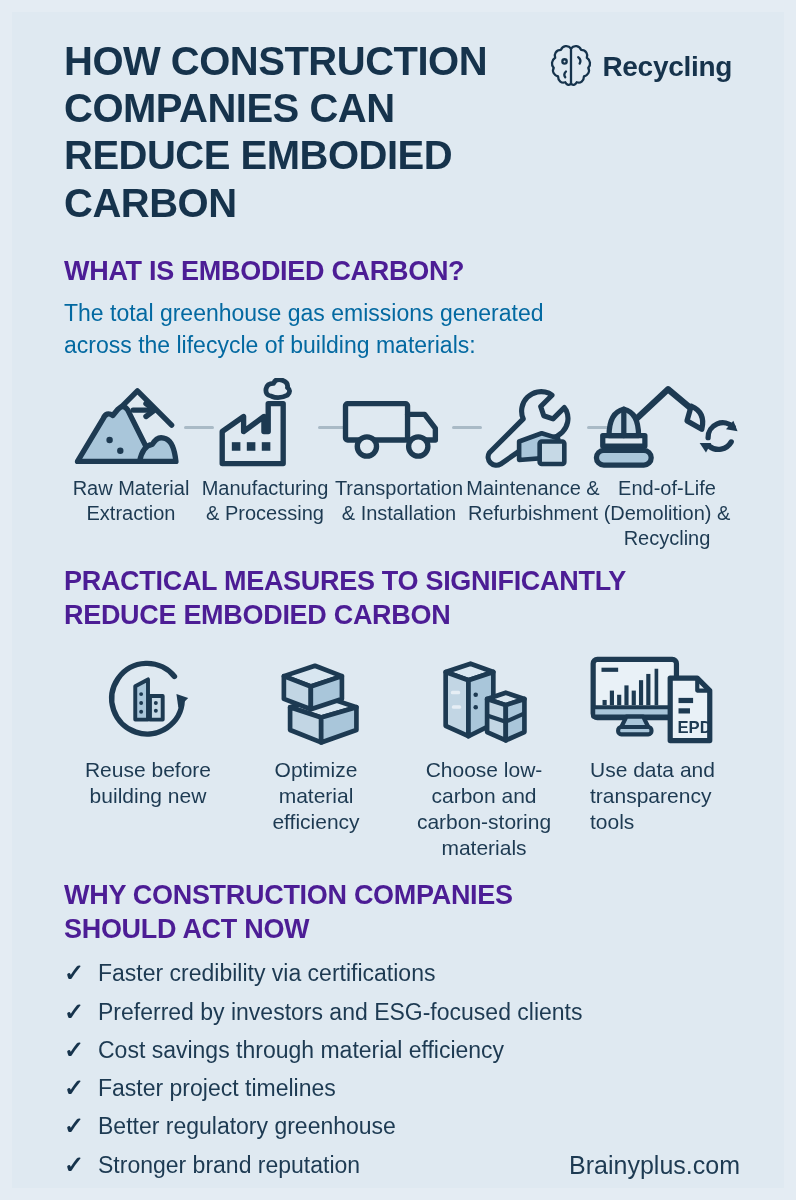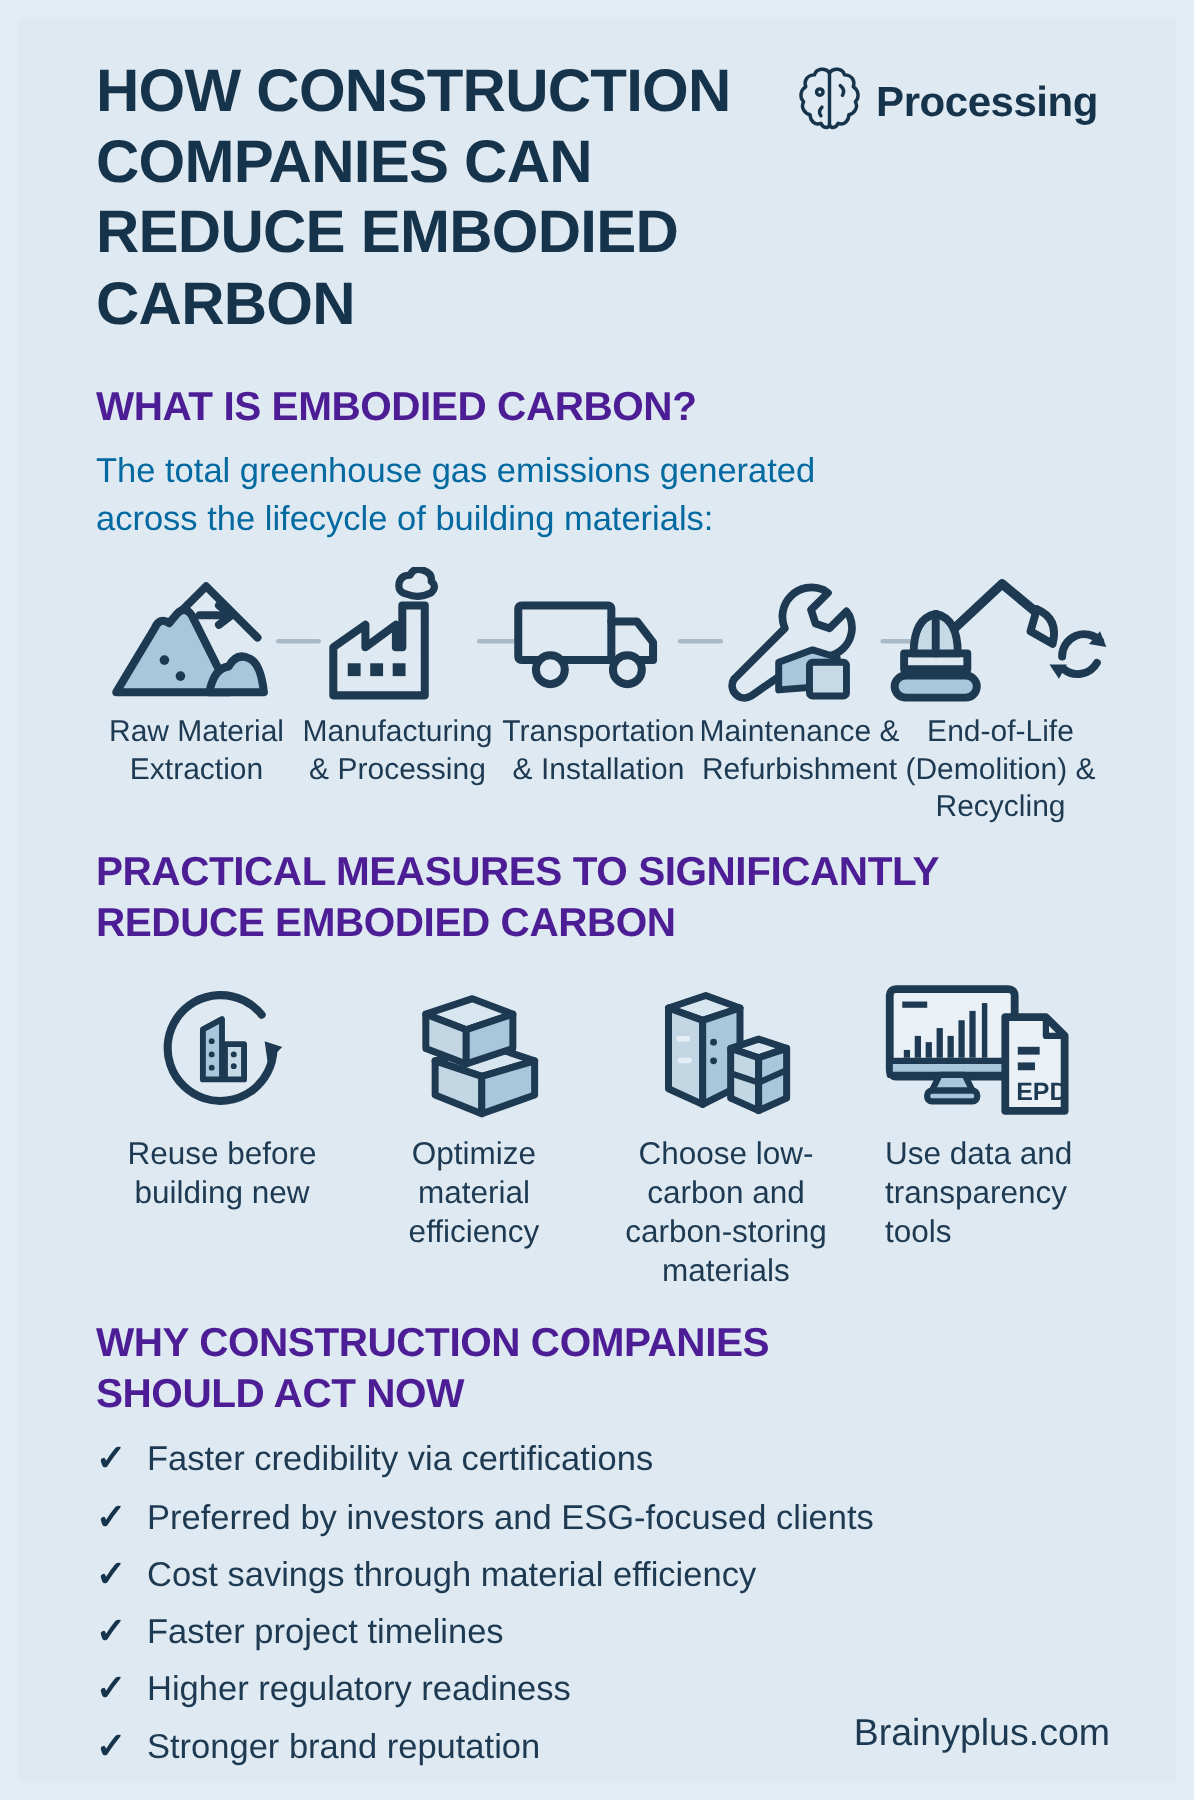--- a/index.html
+++ b/index.html
@@ -40,21 +40,21 @@
   .measure-cell { width:168px; flex:0 0 168px; display:flex; justify-content:center; align-items:flex-end; height:100px;text-align:right; }
   .measure-labels { display:flex; margin-top:8px; }
   .measure-label { width:168px; flex:0 0 168px; text-align:center; font-size:21px; line-height:1.24; color:#1d3a52; padding:0 6px; }
   .measure-label.left { text-align:left; padding-left:22px; }
   
   .s3 h2 { margin-top:18px; max-width:480px; }
   .checklist { margin-top:12px; list-style:none; }
   .check-item { display:flex; align-items:baseline; gap:12px; margin-bottom:9px; font-size:23px; line-height:1.22; color:#1d3a52; }
   .check-glyph { font-size:24px; font-weight:bold; color:#16334c; width:22px; flex:0 0 22px; }
   
-  .footer { position:absolute; right:56px; bottom:30px; font-size:25px; color:#1d3a52; }
+  .footer { position:absolute; right:56px; bottom:20px; font-size:25px; color:#1d3a52; }
 </style>
 </head>
 <body>
 
 <div class="page">
 
   <div class="header">
     <h1>HOW CONSTRUCTION COMPANIES CAN REDUCE EMBODIED CARBON</h1>
     <div class="brand">
       <span>
@@ -62,21 +62,21 @@
           <g stroke="#16334c" stroke-width="3.2" stroke-linecap="round" stroke-linejoin="round">
             <path d="M32 9 C28 4 20 5 18 11 C11 11 8 17 10 22 C5 25 4 32 8 36 C5 41 9 47 14 48 C14 54 19 58 24 56 C26 60 30 61 32 58"></path>
             <path d="M32 9 C36 4 44 5 46 11 C53 11 56 17 54 22 C59 25 60 32 56 36 C59 41 55 47 50 48 C50 54 45 58 40 56 C38 60 34 61 32 58"></path>
             <path d="M32 9 V58"></path>
             <circle cx="23" cy="27" r="3"></circle>
             <path d="M42 21 q5 4 2 9"></path>
             <path d="M25 41 q-4 4 -1 8"></path>
           </g>
         </svg>
       </span>
-      <span class="brand-name">Processing</span>
+      <span class="brand-name">Recycling</span>
     </div>
   </div>
 
   <div class="s1">
     <h2>WHAT IS EMBODIED CARBON?</h2>
     <p class="desc">The total greenhouse gas emissions generated across the lifecycle of building materials:</p>
 
     <div class="stage-icons">
       <div class="connector c1"></div>
       <div class="connector c2"></div>
@@ -262,21 +262,21 @@
       <li class="check-item">
         <span class="check-glyph">✓</span>
         <span>Cost savings through material efficiency</span>
       </li>
       <li class="check-item">
         <span class="check-glyph">✓</span>
         <span>Faster project timelines</span>
       </li>
       <li class="check-item">
         <span class="check-glyph">✓</span>
-        <span>Higher regulatory readiness</span>
+        <span>Better regulatory greenhouse</span>
       </li>
       <li class="check-item">
         <span class="check-glyph">✓</span>
         <span>Stronger brand reputation</span>
       </li>
     </ul>
   </div>
 
   <div class="footer">Brainyplus.com</div>
 

